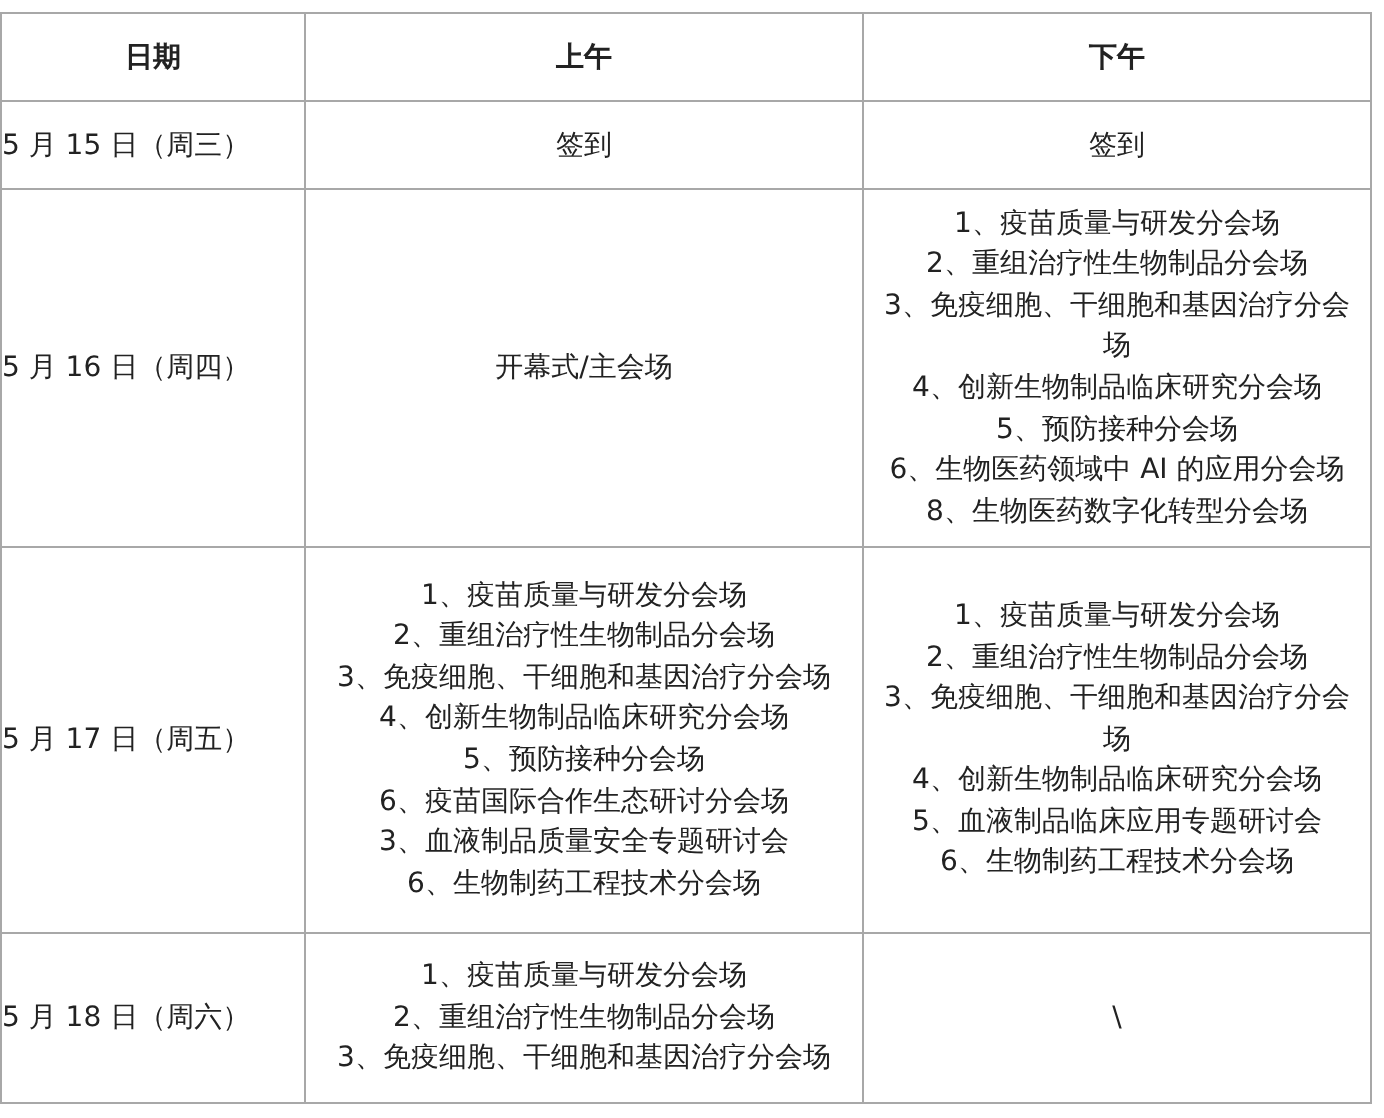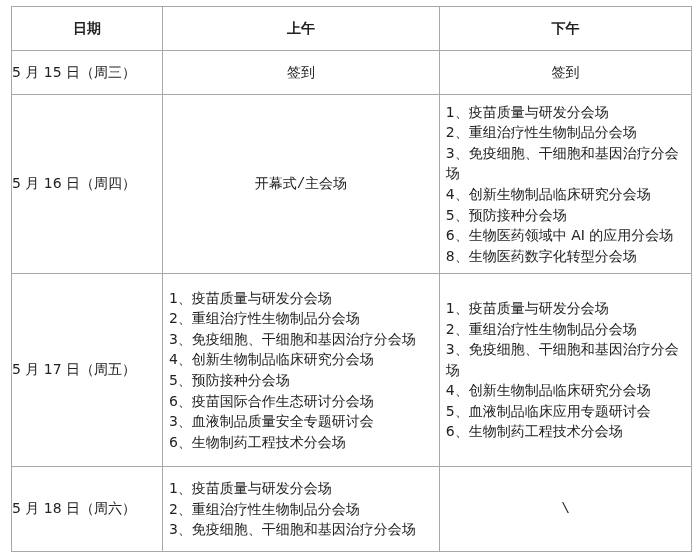--- a/index.html
+++ b/index.html
@@ -1,23 +1,23 @@
 <!DOCTYPE html>
 <html><head>
 <meta charset="utf-8">
 <style>
   html,body{margin:0;padding:0;background:#fff;}
   body{width:692px;height:559px;position:relative;font-family:"DejaVu Sans","Liberation Sans",sans-serif;color:#222;}
-  table{position:absolute;left:11px;top:6px;border-collapse:collapse;table-layout:fixed;}
+  table{position:absolute;left:0;top:6px;border-collapse:collapse;table-layout:fixed;}
   td,th{border:1.5px solid #a8a8a8;font-size:14px;padding:0;vertical-align:middle;}
   th{font-weight:bold;text-align:center;height:43px;}
   td.date{text-align:left;}
-  td.center{text-align:center;font-family:Liberation Mono, monospace;}
+  td.center{text-align:center;}
   td.list{padding:0 6px;line-height:20.6px;}
-  .item{display:block;white-space:normal;}
+  .item{display:block;white-space:normal;text-align:center;}
   col.c1{width:152px;} col.c2{width:279px;} col.c3{width:254px;}
 </style>
 </head>
 <body>
 
 <table>
   <colgroup>
       <col class="c1">
       <col class="c2">
       <col class="c3">

